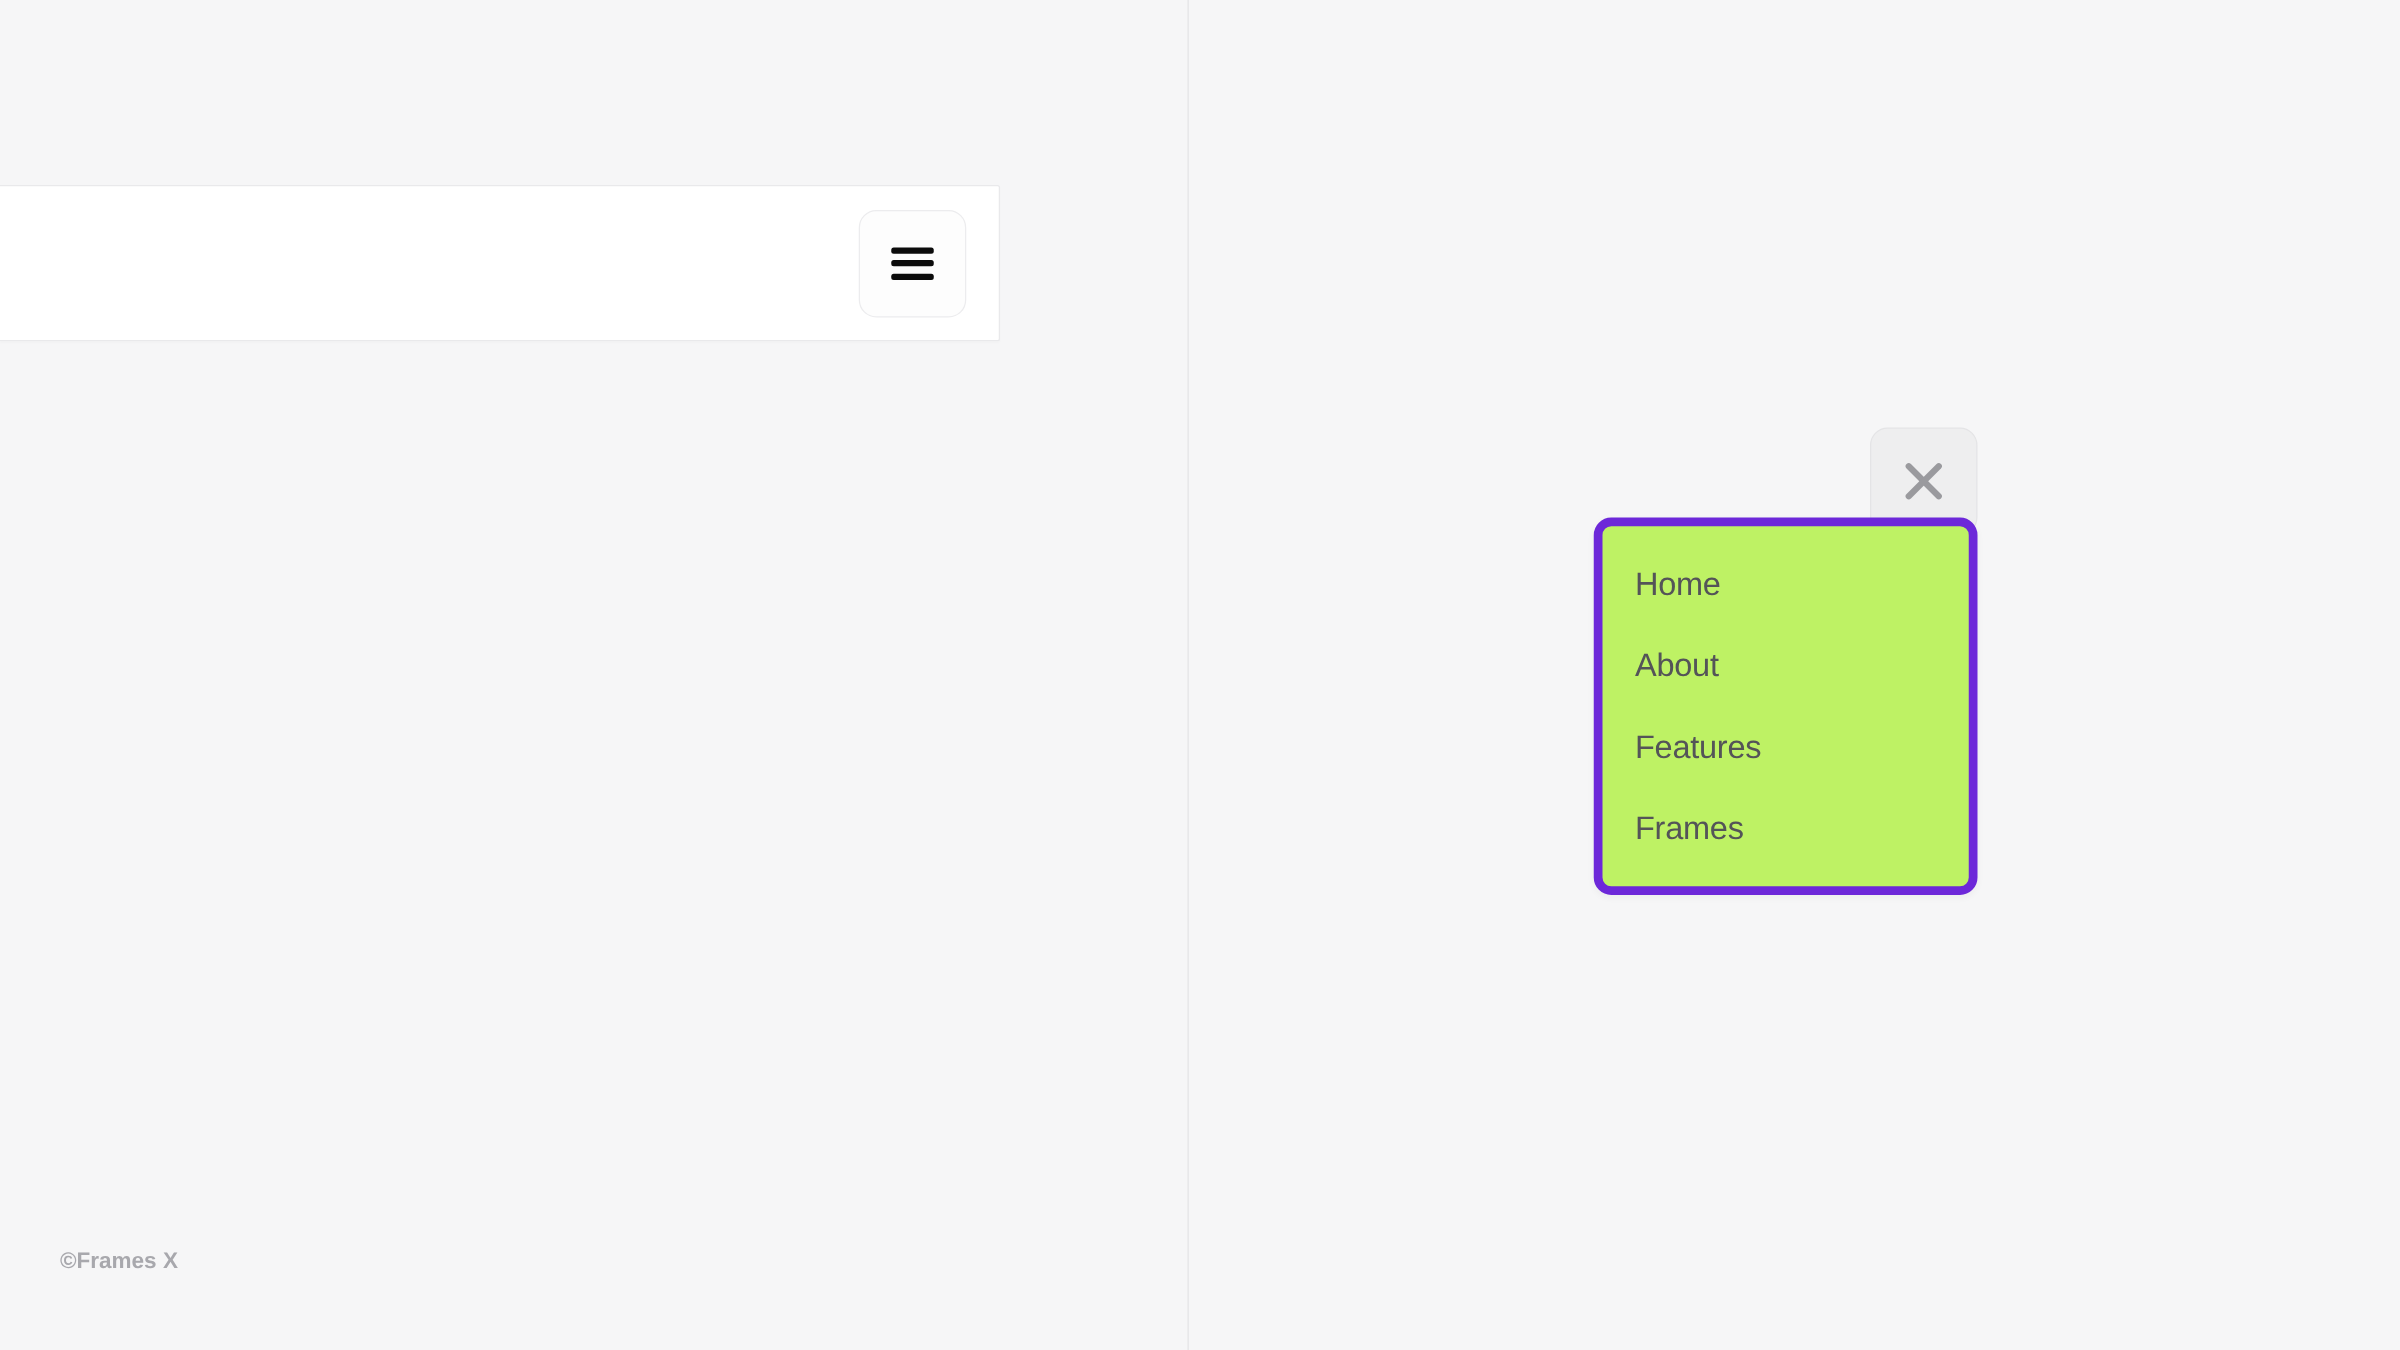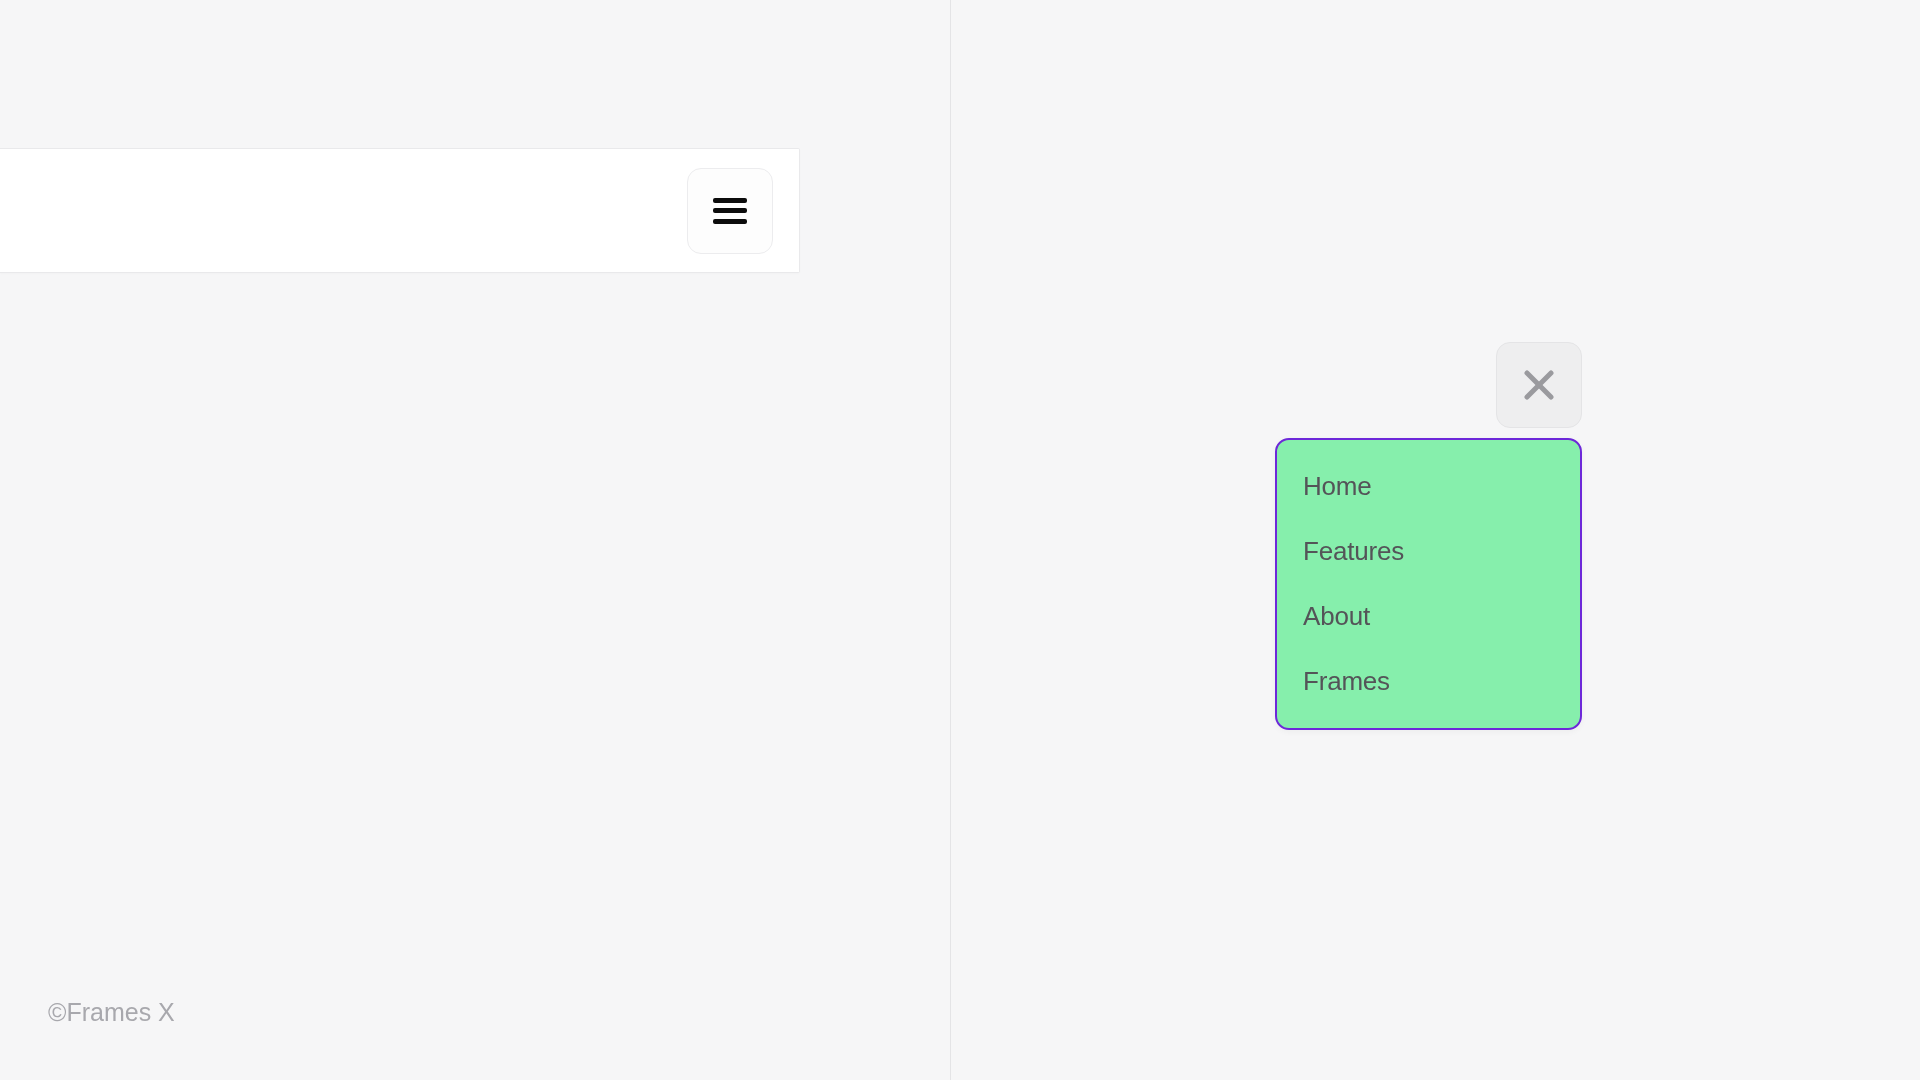--- a/index.html
+++ b/index.html
@@ -88,47 +88,47 @@
       justify-content: center;
       cursor: pointer;
     }
     
     .close-icon svg {
       display: block;
     }
     
     .menu-popover {
       position: absolute;
-      top: 438px;
+      top: 414px;
       left: 1275px;
       width: 307px;
-      background: #86efac;
-      border: 2px solid #6d28d9;
+      background: #bef264;
+      border: 7px solid #6d28d9;
       border-radius: 14px;
       box-shadow: 0 2px 6px rgba(0,0,0,0.04);
       padding: 14px 0;
     }
     
     .menu-item {
       padding: 17px 26px;
       font-size: 26px;
       font-weight: 500;
       color: #545458;
       cursor: pointer;
       letter-spacing: -0.2px;
     }
     
     
     .footer-text {
       position: absolute;
       left: 48px;
       top: 998px;
-      font-size: 25px;
+      font-size: 18px;
       color: #a8a8ad;
-      font-weight: 400;
+      font-weight: 700;
     }
   </style>
 </head>
 <body>
 
 <div class="vertical-divider"></div>
 
 <div class="header-bar">
   <div class="hamburger-button">
     <div class="hamburger-icon">
@@ -146,23 +146,23 @@
       <line x1="29" y1="5" x2="5" y2="29" stroke="#9a9a9e" stroke-width="5" stroke-linecap="round"></line>
     </svg>
   </span>
 </div>
 
 <div class="menu-popover">
   <div class="menu-item">
     <span>Home</span>
   </div>
   <div class="menu-item">
-    <span>Features</span>
+    <span>About</span>
   </div>
   <div class="menu-item">
-    <span>About</span>
+    <span>Features</span>
   </div>
   <div class="menu-item">
     <span>Frames</span>
   </div>
 </div>
 
 <div class="footer-text">©Frames X</div>
 
 </body></html>

